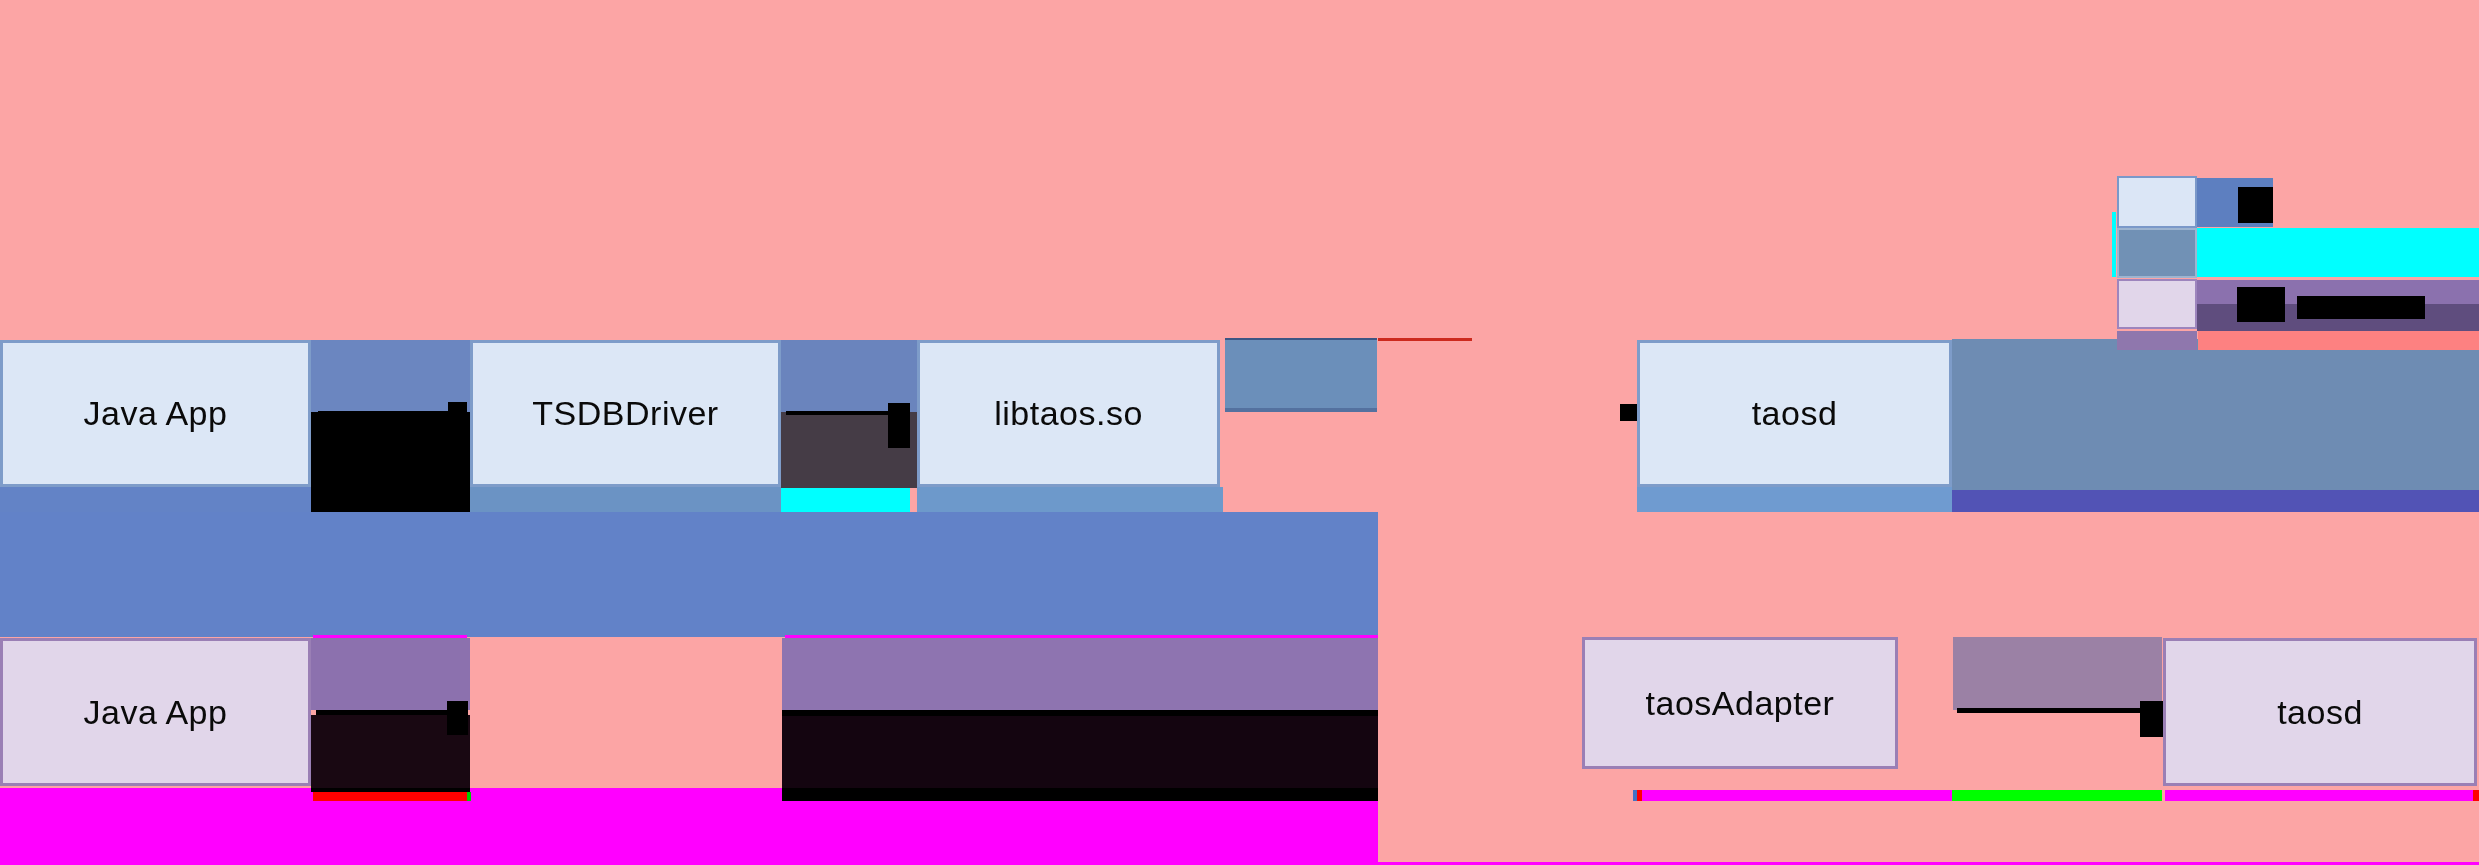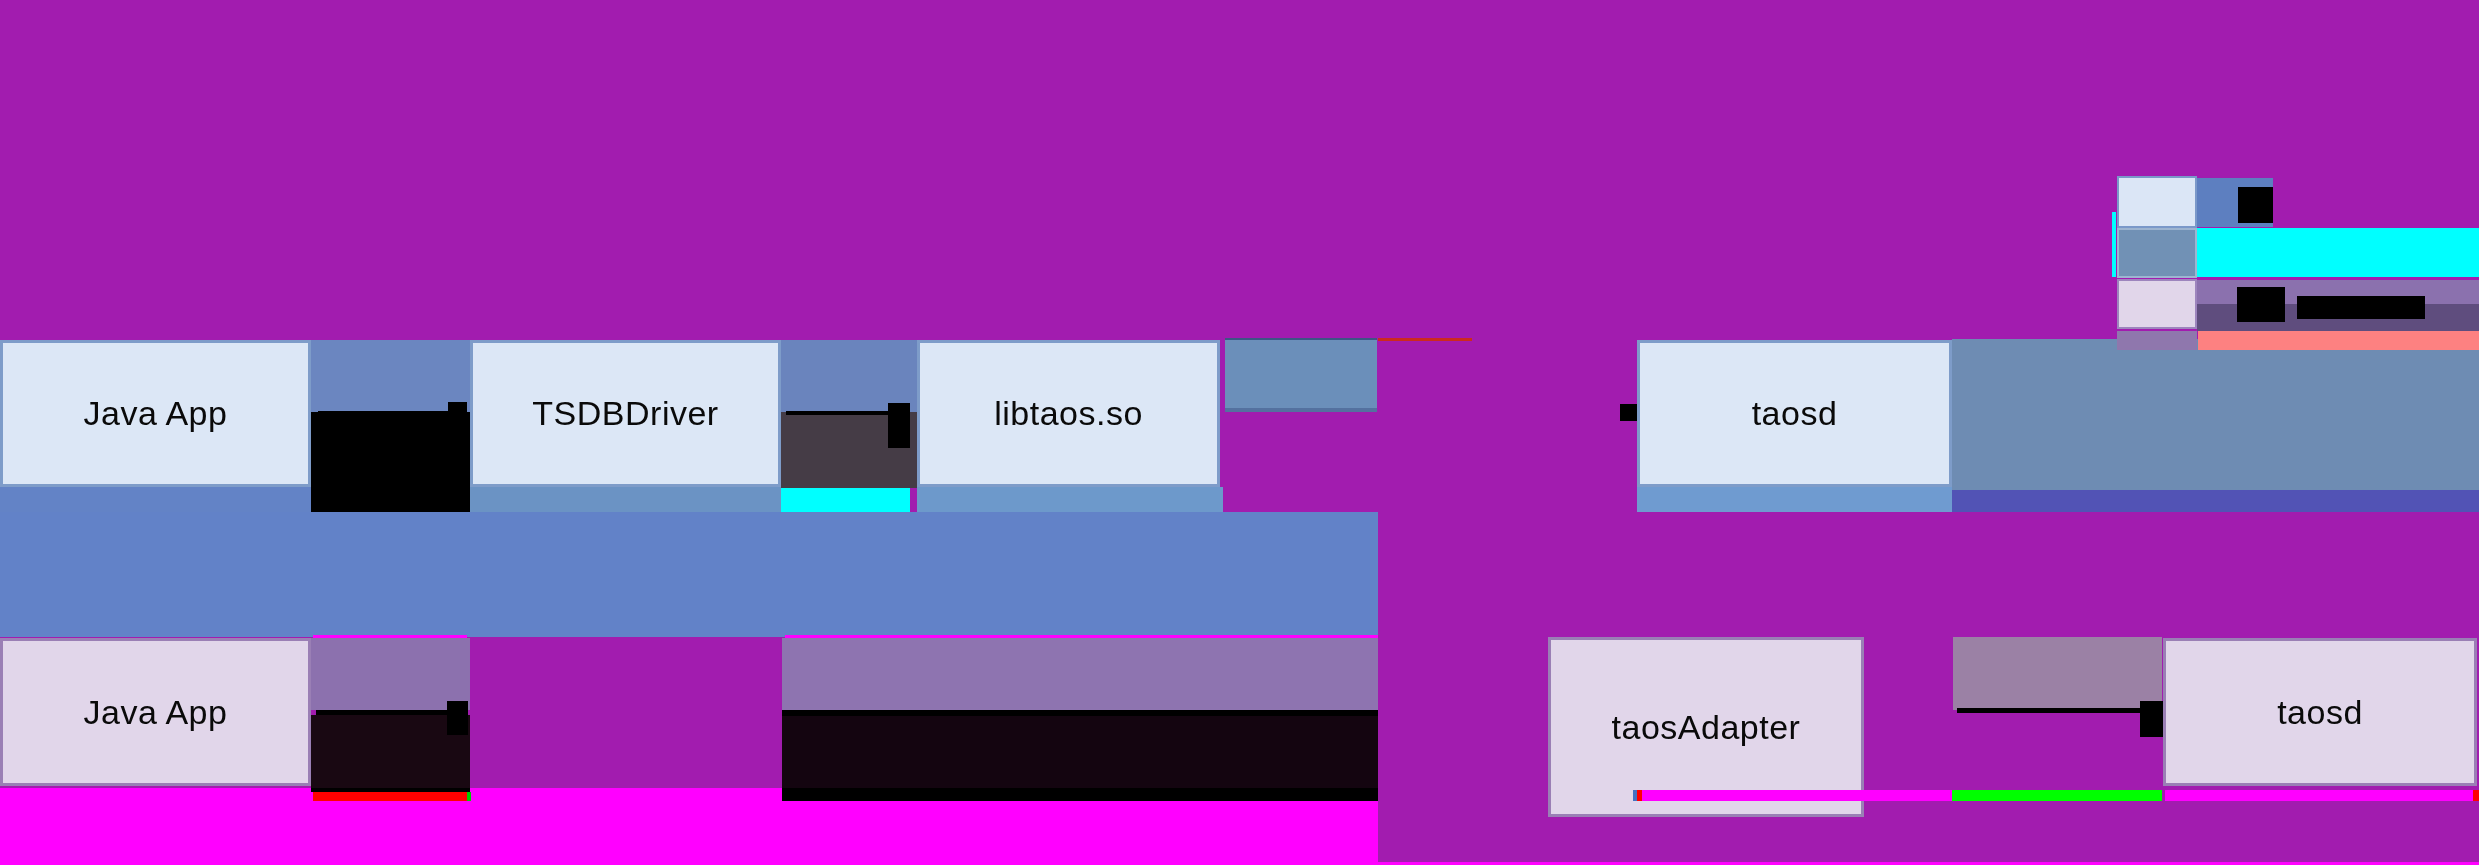--- a/index.html
+++ b/index.html
@@ -1,19 +1,19 @@
 <!DOCTYPE html>
 <html><head>
 <meta charset="utf-8">
 <style>
   html,body{margin:0;padding:0;background:#000;}
   #stage{
     position:relative;
     width:2479px;height:865px;
-    background:#a21caf;
+    background:#fca5a5;
     overflow:hidden;
     font-family:"Liberation Sans", sans-serif;
   }
   .abs{position:absolute;}
   .node{
     position:absolute;
     display:flex;align-items:center;justify-content:center;
     box-sizing:border-box;
     font-size:34px;color:#0a0a0a;letter-spacing:0.5px;
   }
@@ -94,21 +94,21 @@
   <div class="abs" style="left: 782px; top: 716px; width: 596px; height: 74px; background-color: rgb(20, 5, 16);"></div>
   <div class="abs" style="left: 1622px; top: 704px; width: 16px; height: 18px; background-color: rgb(0, 0, 0);"></div>
 
   <div class="abs" style="left: 1953px; top: 637px; width: 209px; height: 73px; background-color: rgb(155, 129, 165);"></div>
   <div class="abs" style="left: 1957px; top: 708px; width: 183px; height: 5px; background-color: rgb(0, 0, 0);"></div>
   <div class="abs" style="left: 2140px; top: 701px; width: 23px; height: 36px; background-color: rgb(0, 0, 0);"></div>
 
   <div class="node node-purple" style="left: 0px; top: 638px; width: 311px; height: 148px; background-color: rgb(225, 214, 234);">
     <span>Java App</span>
   </div>
-  <div class="node node-purple" style="left: 1548px; top: 637px; width: 316px; height: 180px; background-color: rgb(225, 214, 234);">
+  <div class="node node-purple" style="left: 1582px; top: 637px; width: 316px; height: 132px; background-color: rgb(225, 214, 234);">
     <span>taosAdapter</span>
   </div>
   <div class="node node-purple" style="left: 2163px; top: 638px; width: 314px; height: 148px; background-color: rgb(225, 214, 234);">
     <span>taosd</span>
   </div>
 
   <div class="abs" style="left: 0px; top: 788px; width: 1378px; height: 77px; background-color: rgb(255, 0, 255);"></div>
   <div class="abs" style="left: 311px; top: 788px; width: 159px; height: 4px; background-color: rgb(0, 0, 0);"></div>
   <div class="abs" style="left: 313px; top: 792px; width: 154px; height: 9px; background-color: rgb(255, 0, 0);"></div>
   <div class="abs" style="left: 467px; top: 792px; width: 4px; height: 9px; background-color: rgb(0, 204, 0);"></div>

